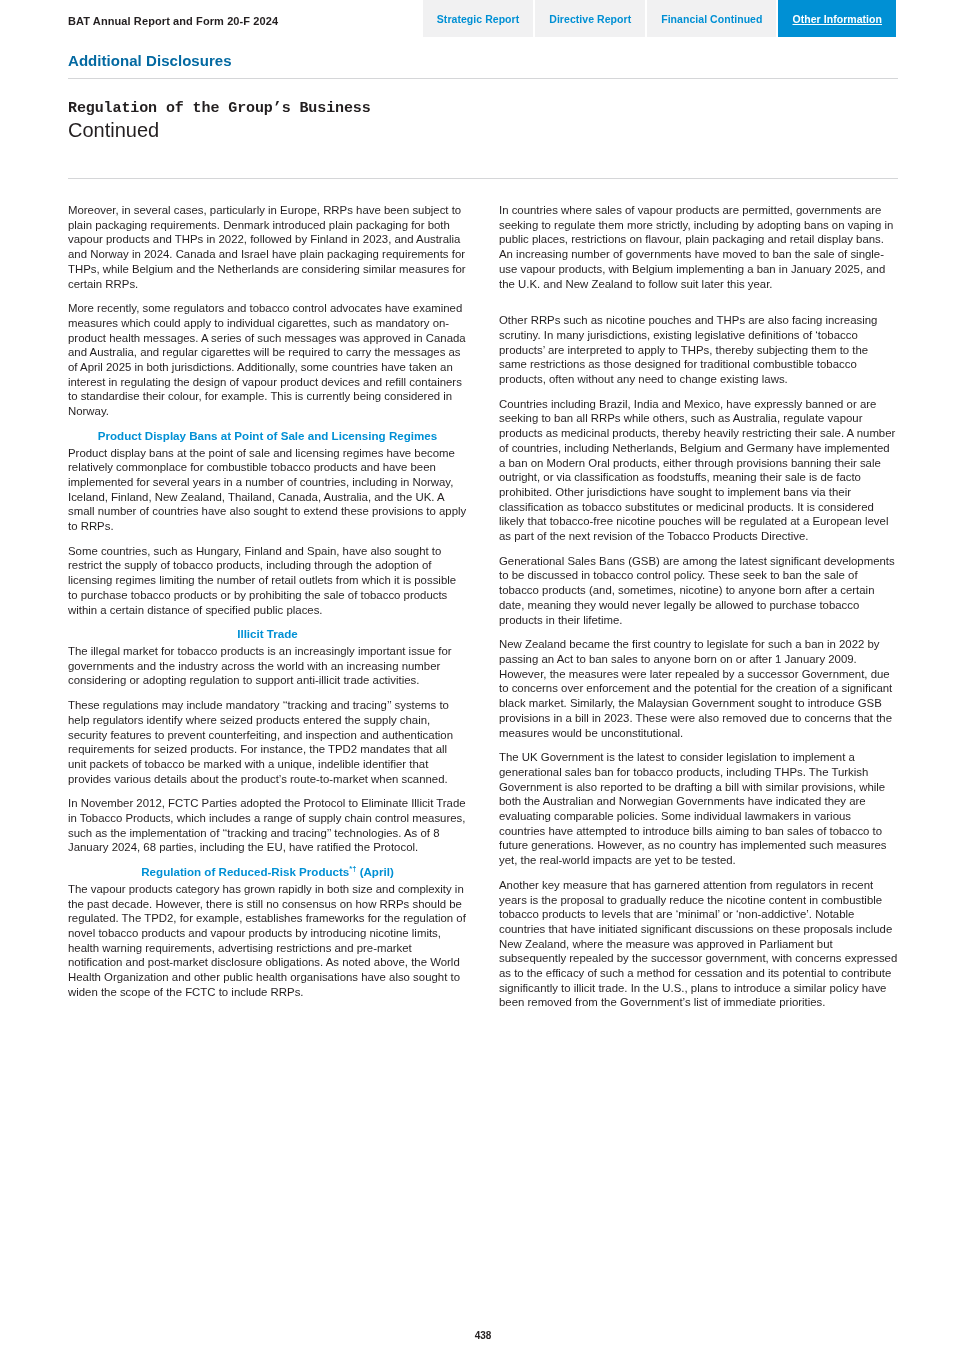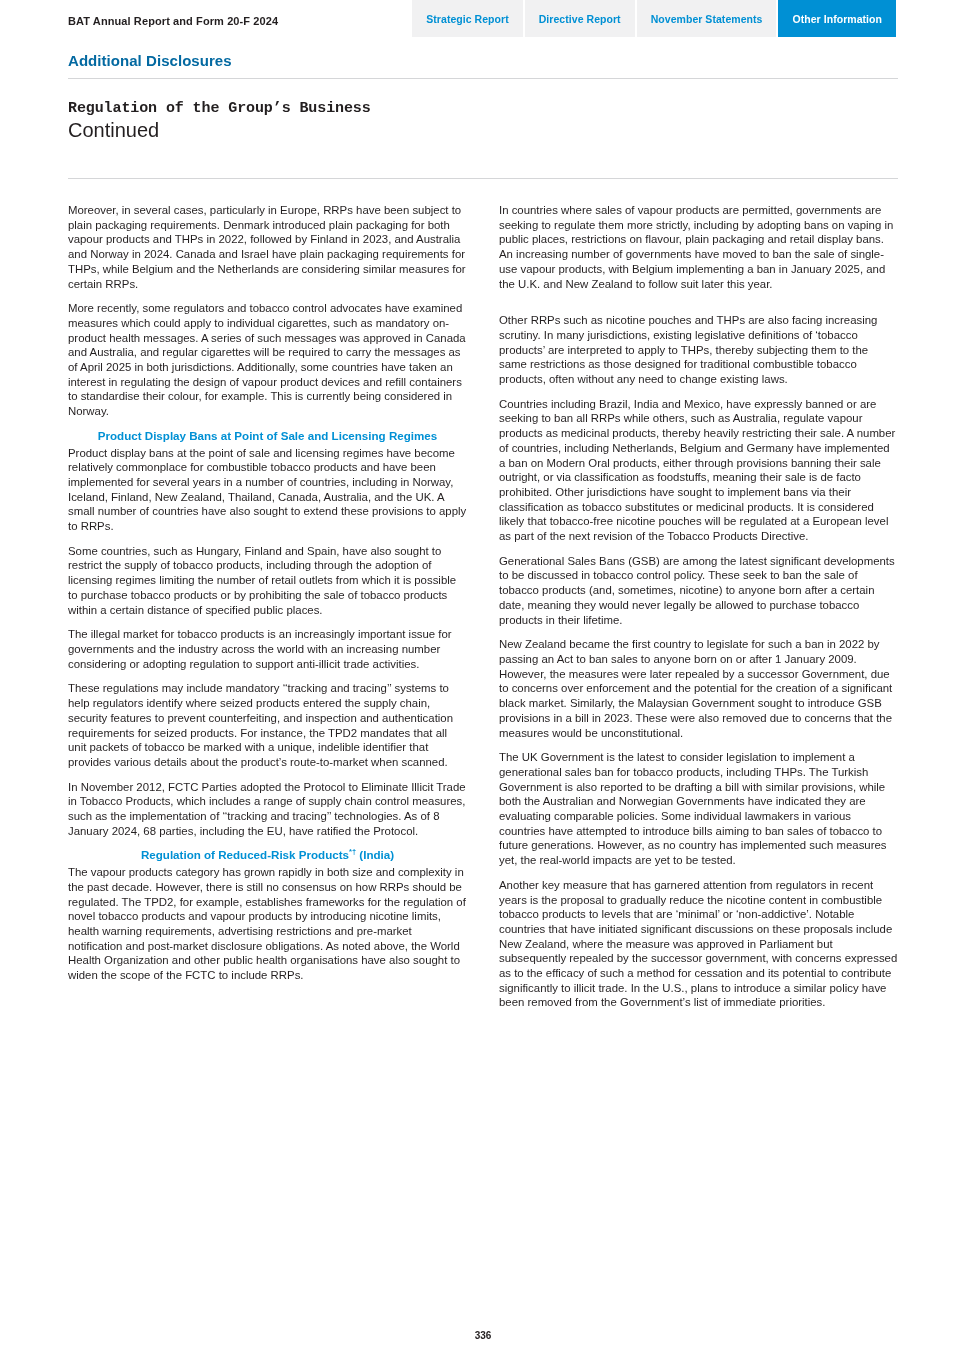--- a/index.html
+++ b/index.html
@@ -55,21 +55,21 @@
     font-size: 10.5px;
     font-weight: bold;
     color: #0090d4;
     background: #f1f1f2;
     height: 37px;
     box-sizing: border-box;
     border-right: 2px solid #ffffff;
     letter-spacing: 0.05px;
     white-space: nowrap;
   }
-  .nav-tab:last-child { border-right: none; }
+  .nav-tab:last-child { border-right: none; text-decoration: underline; }
   .nav-tab.active {
     background: #0090d4;
     color: #ffffff;
   }
 
   
   .section-label {
     position: absolute;
     left: 68px;
     top: 52px;
@@ -163,54 +163,55 @@
 </head>
 <body>
 
 <div class="page">
 
   <div class="topbar">
     <div class="report-title">BAT Annual Report and Form 20-F 2024</div>
     <div class="nav-tabs">
       <div class="nav-tab">Strategic Report</div>
       <div class="nav-tab">Directive Report</div>
-      <div class="nav-tab">November Statements</div>
+      <div class="nav-tab">Financial Continued</div>
       <div class="nav-tab active">Other Information</div>
     </div>
   </div>
 
   <div class="section-label">Additional Disclosures</div>
   <div class="rule-top"></div>
   <h1 class="page-title">Regulation of the Group’s Business</h1>
   <div class="page-subtitle">Continued</div>
   <div class="rule-bottom"></div>
 
   <div class="columns">
 
     <div class="col col-left">
       <p class="para">Moreover, in several cases, particularly in Europe, RRPs have been subject to plain packaging requirements. Denmark introduced plain packaging for both vapour products and THPs in 2022, followed by Finland in 2023, and Australia and Norway in 2024. Canada and Israel have plain packaging requirements for THPs, while Belgium and the Netherlands are considering similar measures for certain RRPs.</p>
       <p class="para">More recently, some regulators and tobacco control advocates have examined measures which could apply to individual cigarettes, such as mandatory on-product health messages. A series of such messages was approved in Canada and Australia, and regular cigarettes will be required to carry the messages as of April 2025 in both jurisdictions. Additionally, some countries have taken an interest in regulating the design of vapour product devices and refill containers to standardise their colour, for example. This is currently being considered in Norway.</p>
       <h3 class="subhead">Product Display Bans at Point of Sale and Licensing Regimes</h3>
       <p class="para">Product display bans at the point of sale and licensing regimes have become relatively commonplace for combustible tobacco products and have been implemented for several years in a number of countries, including in Norway, Iceland, Finland, New Zealand, Thailand, Canada, Australia, and the UK. A small number of countries have also sought to extend these provisions to apply to RRPs.</p>
       <p class="para">Some countries, such as Hungary, Finland and Spain, have also sought to restrict the supply of tobacco products, including through the adoption of licensing regimes limiting the number of retail outlets from which it is possible to purchase tobacco products or by prohibiting the sale of tobacco products within a certain distance of specified public places.</p>
+      <h3 class="subhead">Illicit Trade</h3>
       <p class="para">The illegal market for tobacco products is an increasingly important issue for governments and the industry across the world with an increasing number considering or adopting regulation to support anti-illicit trade activities.</p>
       <p class="para">These regulations may include mandatory ‘‘tracking and tracing’’ systems to help regulators identify where seized products entered the supply chain, security features to prevent counterfeiting, and inspection and authentication requirements for seized products. For instance, the TPD2 mandates that all unit packets of tobacco be marked with a unique, indelible identifier that provides various details about the product’s route-to-market when scanned.</p>
       <p class="para">In November 2012, FCTC Parties adopted the Protocol to Eliminate Illicit Trade in Tobacco Products, which includes a range of supply chain control measures, such as the implementation of ‘‘tracking and tracing’’ technologies. As of 8 January 2024, 68 parties, including the EU, have ratified the Protocol.</p>
-      <h3 class="subhead"><span>Regulation of Reduced-Risk Products</span><sup class="dagger">*†</sup><span> (India)</span></h3>
+      <h3 class="subhead"><span>Regulation of Reduced-Risk Products</span><sup class="dagger">*†</sup><span> (April)</span></h3>
       <p class="para">The vapour products category has grown rapidly in both size and complexity in the past decade. However, there is still no consensus on how RRPs should be regulated. The TPD2, for example, establishes frameworks for the regulation of novel tobacco products and vapour products by introducing nicotine limits, health warning requirements, advertising restrictions and pre-market notification and post-market disclosure obligations. As noted above, the World Health Organization and other public health organisations have also sought to widen the scope of the FCTC to include RRPs.</p>
     </div>
 
     <div class="col col-right">
       <p class="para">In countries where sales of vapour products are permitted, governments are seeking to regulate them more strictly, including by adopting bans on vaping in public places, restrictions on flavour, plain packaging and retail display bans. An increasing number of governments have moved to ban the sale of single-use vapour products, with Belgium implementing a ban in January 2025, and the U.K. and New Zealand to follow suit later this year.</p>
       <div class="gap-lg"></div>
       <p class="para">Other RRPs such as nicotine pouches and THPs are also facing increasing scrutiny. In many jurisdictions, existing legislative definitions of ‘tobacco products’ are interpreted to apply to THPs, thereby subjecting them to the same restrictions as those designed for traditional combustible tobacco products, often without any need to change existing laws.</p>
       <p class="para">Countries including Brazil, India and Mexico, have expressly banned or are seeking to ban all RRPs while others, such as Australia, regulate vapour products as medicinal products, thereby heavily restricting their sale. A number of countries, including Netherlands, Belgium and Germany have implemented a ban on Modern Oral products, either through provisions banning their sale outright, or via classification as foodstuffs, meaning their sale is de facto prohibited. Other jurisdictions have sought to implement bans via their classification as tobacco substitutes or medicinal products. It is considered likely that tobacco-free nicotine pouches will be regulated at a European level as part of the next revision of the Tobacco Products Directive.</p>
       <p class="para">Generational Sales Bans (GSB) are among the latest significant developments to be discussed in tobacco control policy. These seek to ban the sale of tobacco products (and, sometimes, nicotine) to anyone born after a certain date, meaning they would never legally be allowed to purchase tobacco products in their lifetime.</p>
       <p class="para">New Zealand became the first country to legislate for such a ban in 2022 by passing an Act to ban sales to anyone born on or after 1 January 2009. However, the measures were later repealed by a successor Government, due to concerns over enforcement and the potential for the creation of a significant black market. Similarly, the Malaysian Government sought to introduce GSB provisions in a bill in 2023. These were also removed due to concerns that the measures would be unconstitutional.</p>
       <p class="para">The UK Government is the latest to consider legislation to implement a generational sales ban for tobacco products, including THPs. The Turkish Government is also reported to be drafting a bill with similar provisions, while both the Australian and Norwegian Governments have indicated they are evaluating comparable policies. Some individual lawmakers in various countries have attempted to introduce bills aiming to ban sales of tobacco to future generations. However, as no country has implemented such measures yet, the real-world impacts are yet to be tested.</p>
       <p class="para">Another key measure that has garnered attention from regulators in recent years is the proposal to gradually reduce the nicotine content in combustible tobacco products to levels that are ‘minimal’ or ‘non-addictive’. Notable countries that have initiated significant discussions on these proposals include New Zealand, where the measure was approved in Parliament but subsequently repealed by the successor government, with concerns expressed as to the efficacy of such a method for cessation and its potential to contribute significantly to illicit trade. In the U.S., plans to introduce a similar policy have been removed from the Government’s list of immediate priorities.</p>
     </div>
 
   </div>
 
-  <div class="page-number">336</div>
+  <div class="page-number">438</div>
 
 </div>
 
 </body></html>

